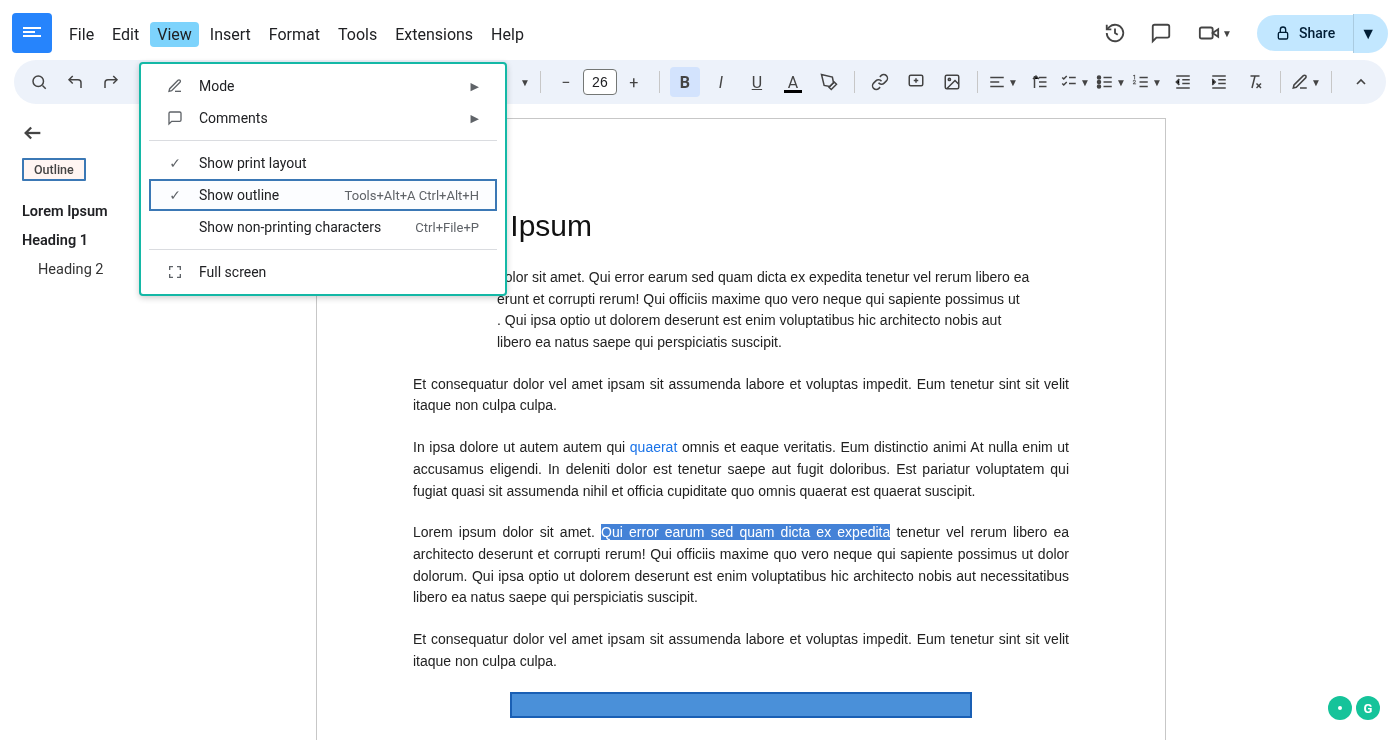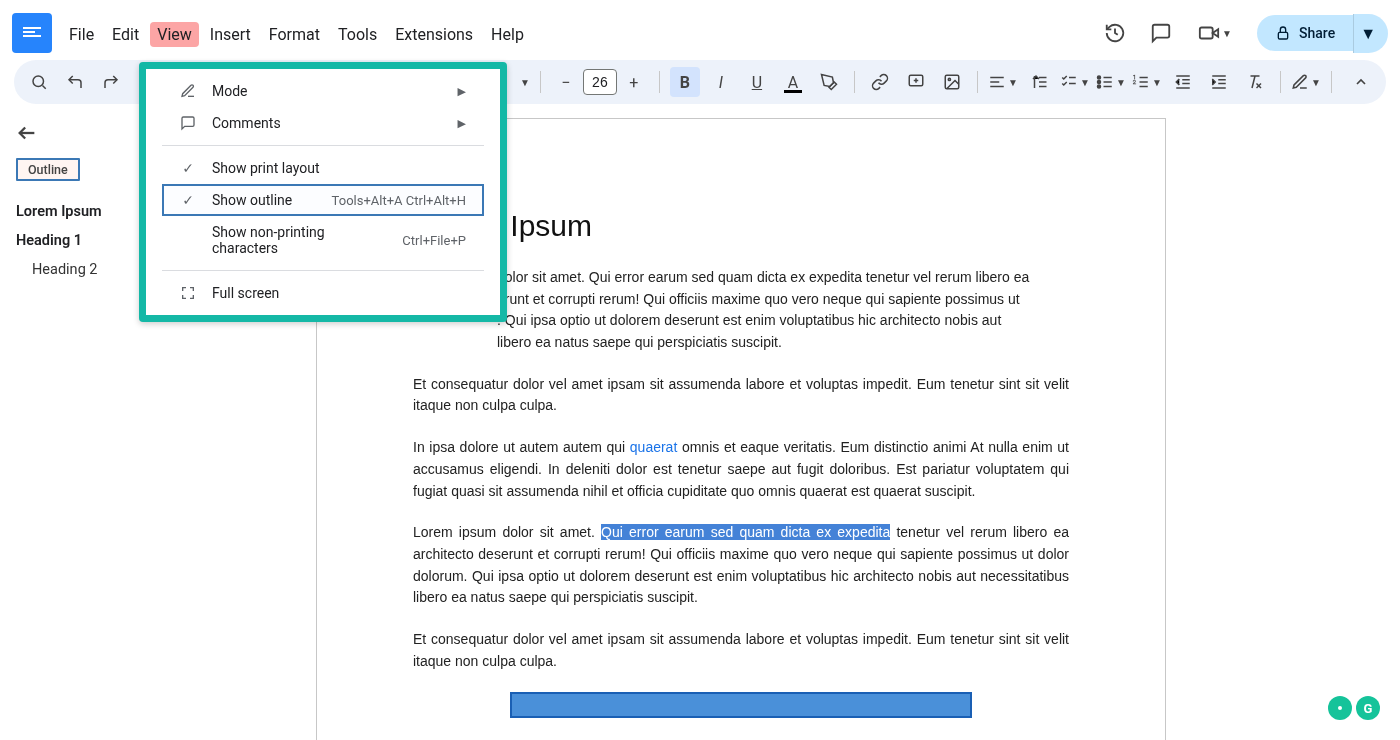--- a/index.html
+++ b/index.html
@@ -8,57 +8,57 @@
 .logo { width:40px; height:40px; background:#2684fc; border-radius:4px; display:flex; align-items:center; justify-content:center; color:#fff; margin-right:10px; position:relative;}
 .logo::before { content:""; position:absolute; width:18px; height:2px; background:#fff; top:14px;}
 .logo::after { content:""; position:absolute; width:18px; height:2px; background:#fff; top:22px;}
 .logo span { position:absolute; width:12px; height:2px; background:#fff; top:18px; left:11px;}
 .title-col { display:flex; flex-direction:column; }
 .title-row { display:flex; align-items:center; gap:10px; height:26px;}
 .doc-title { font-size:18px; color:#444; }
 .title-icons { display:flex; gap:12px; color:#5f6368; font-size:16px;}
 .menubar { display:flex; gap:4px; margin-top:2px; font-size:16px; color:#202124; }
 .menubar .menu-item { padding: 3px 7px; border-radius:4px; cursor:pointer;}
-.menubar .menu-item.active { background:#fca5a5; }
+.menubar .menu-item.active { background:#7dd3fc; }
 .right-actions { margin-left:auto; display:flex; align-items:center; gap:22px; color:#444; }
 .icon-btn { width:24px; height:24px; display:flex; align-items:center; justify-content:center; cursor:pointer; color:#444;}
 .share-btn { background:#c2e7ff; border-radius: 40px 0 0 40px; padding: 10px 18px; display:flex; align-items:center; gap:8px; font-size:14px; font-weight:500; color:#001d35;}
 .share-group { display:flex; align-items:center;}
 .share-caret { background:#c2e7ff; border-radius: 0 40px 40px 0; padding:10px 12px 10px 6px; border-left:1px solid rgba(0,0,0,.12); color:#001d35;}
 
 .toolbar { margin: 0 14px; height:44px; background:#edf2fa; border-radius: 24px; display:flex; align-items:center; padding:0 10px; gap:6px; color:#444; }
 .tb-ic { width:30px; height:30px; display:flex; align-items:center; justify-content:center; border-radius:4px; cursor:pointer;}
 .tb-sep { width:1px; height:22px; background:#c7c7c7; margin: 0 4px;}
 .font-size-box { display:flex; align-items:center; gap:2px;}
 .font-size-input { width:34px; height:26px; border:1px solid #747775; border-radius:4px; text-align:center; font-size:14px; background:#fff; color:#202124;}
 .bold-active { background:#d3e3fd; border-radius:4px; font-weight:700;}
 .chev { font-size:10px; color:#444; margin-left:2px;}
 .text-color-ic { position:relative; }
 .text-color-ic::after { content:""; position:absolute; bottom:4px; left:6px; width:18px; height:3px; background:#000; }
 .highlight-ic { color:#444; }
 .highlight-ic svg { transform:rotate(0);}
 
 .content-row { display:flex; position:relative; height: calc(740px - 108px); }
-.sidepane { width: 308px; padding: 14px 16px; }
+.sidepane { width: 308px; padding: 14px 22px; }
 .back-row { height:30px; display:flex; align-items:center; color:#444; margin-bottom:10px; }
 .outline-label { display:inline-block; border:2px solid #3b78b5; padding:2px 10px; font-size:12.5px; font-weight:500; color:#444; background:#fff5f2; border-radius:1px;}
 .outline-list { margin-top:16px; }
 .o-item { font-size:14.5px; padding:6px 0; cursor:pointer;}
 .o-h1 { font-weight:600; color:#202124;}
 .o-h2 { font-weight:400; color:#333; padding-left:16px;}
 
 .page { margin-left:8px; margin-top:14px; width:850px; height:1100px; background:#fff; border:1px solid #c7c7c7; padding: 90px 96px; position:relative;}
 .doc-h1 { font-size:30px; font-weight:400; margin-bottom:24px; font-family: Arial; color:#111;}
 .para { font-size:14px; line-height:1.55; color:#222; text-align:justify; margin-bottom:20px; font-family:Arial;}
 .link { color:#1a73e8;}
 .sel { background:#3a7bd5; background:rgba(58,123,213,.95); color:#fff;}
 .imgblock { width:462px; height:26px; background:#4a90d9; border:2px solid #1a5fb4; margin:0 auto;}
 
 
-.dropdown { position:absolute; left:139px; top:62px; width:368px; background:#fff; border:7px solid #14b8a6; border-radius:4px; box-shadow:0 2px 6px rgba(0,0,0,.2); padding:6px 16px; z-index:50;}
+.dropdown { position:absolute; left:139px; top:62px; width:368px; background:#fff; border:2px solid #14b8a6; border-radius:4px; box-shadow:0 2px 6px rgba(0,0,0,.2); padding:6px 8px; z-index:50;}
 .dd-item { display:flex; align-items:center; padding: 8px 18px 8px 16px; font-size:14px; color:#202124; gap:14px; cursor:pointer;}
 .dd-item .lead-ic { width:20px; display:flex; justify-content:center; color:#5f6368;}
 .dd-item .label { flex:1;}
 .dd-item .shortcut { color:#5f6368; font-size:13px;}
 .dd-item .sub-arrow { color:#5f6368; font-size:11px;}
 .dd-sep { height:1px; background:#dadce0; margin:6px 0;}
 .dd-item.highlight { box-shadow: inset 0 0 0 2px #3b78b5; background:#fcfdff;}
 
 
 .grammarly { position:absolute; bottom:20px; right:20px; display:flex; gap:4px;}

